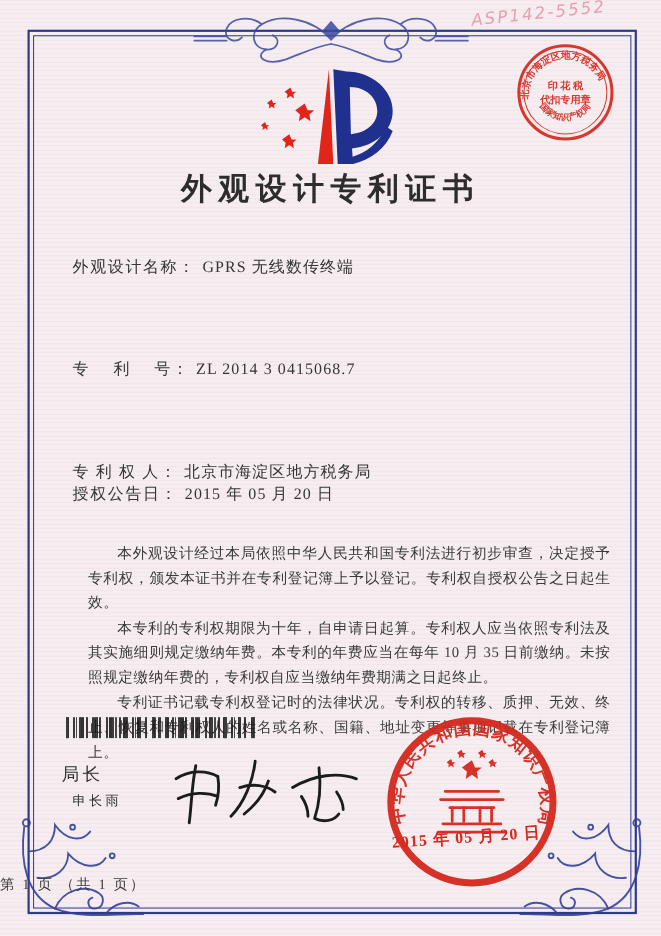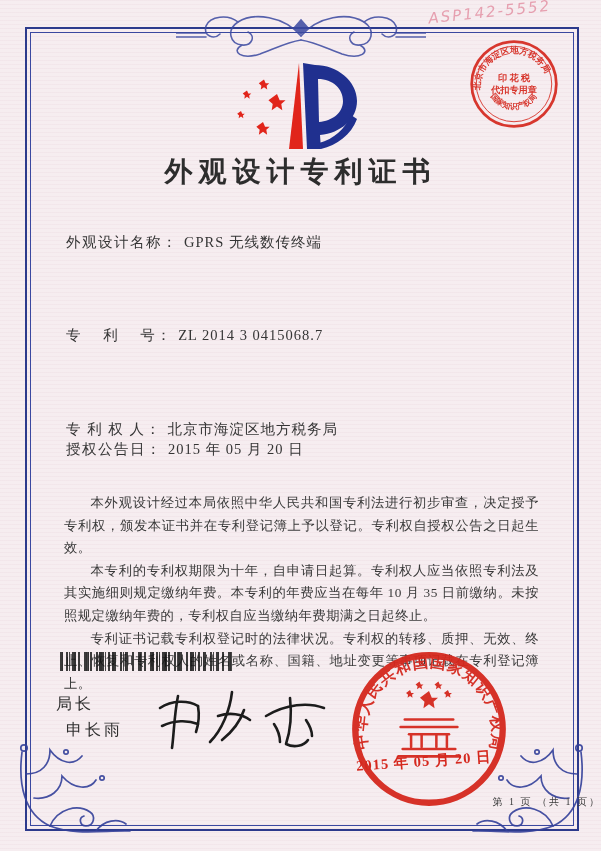--- a/index.html
+++ b/index.html
@@ -33,41 +33,41 @@
   .logo{position:absolute;left:233px;top:57px;width:138px;height:106px;}
   
   .title{position:absolute;left:0;top:153px;width:100%;text-align:center;
         font-size:28px;font-weight:700;color:#2d2d2d;letter-spacing:6px;}
   
   .field{position:absolute;left:66px;font-size:14.5px;color:#353535;white-space:nowrap;}
   .field .lab{letter-spacing:1.5px;}
   .field .val{margin-left:6px;letter-spacing:1px;margin-top:11px;}
   .f0{top:233px}.f1{top:280px}.f2{top:326px}.f3{top:373px}.f4{top:420px}.f5{top:440px}
   
-  .body-text{position:absolute;left:64px;top:492px;width:475px;
+  .body-text{position:absolute;left:80px;top:492px;width:475px;
         font-size:13.3px;line-height:22.6px;color:#3a3a3a;text-align:justify;}
   .body-text p{margin:0;text-indent:2em;letter-spacing:.5px;}
   
   .barcode{position:absolute;left:60px;top:652px;width:172px;height:19px;
         background-image:
           repeating-linear-gradient(90deg,#1c1c1c 0 2px,rgba(0,0,0,0) 2px 6px),
           repeating-linear-gradient(90deg,#2a2a2a 0 1px,rgba(0,0,0,0) 1px 9px),
           repeating-linear-gradient(90deg,#111 0 3px,rgba(0,0,0,0) 3px 13px);
         opacity:.85;}
   
   .sig-role{position:absolute;left:56px;top:694px;font-size:16px;color:#2f2f2f;letter-spacing:3px;}
-  .sig-name{position:absolute;left:66px;top:720px;font-size:16px;color:#2f2f2f;letter-spacing:3px;}
+  .sig-name{position:absolute;left:66px;top:720px;font-size:12px;color:#2f2f2f;letter-spacing:3px;}
   .sig-script{position:absolute;left:148px;top:682px;width:190px;height:72px;}
   
   .seal{position:absolute;left:350px;top:650px;width:158px;height:158px;opacity:.95;}
   .seal-date{position:absolute;left:356px;top:752px;font-size:14.5px;font-weight:700;
         color:#d5281e;letter-spacing:1px;transform:rotate(-4deg);white-space:nowrap;}
   
-  .footer{position:absolute;left:0;top:795px;width:100%;text-align:right;
-        font-size:10px;color:#3c3c3c;letter-spacing:2px;}
+  .footer{position:absolute;left:0;top:795px;width:100%;text-align:left;
+        font-size:13px;color:#3c3c3c;letter-spacing:2px;}
   svg{display:block;}
 </style>
 </head>
 <body>
 
 <div class="page">
 
   <div class="border-outer">
     <div class="border-inner"></div>
   </div>

